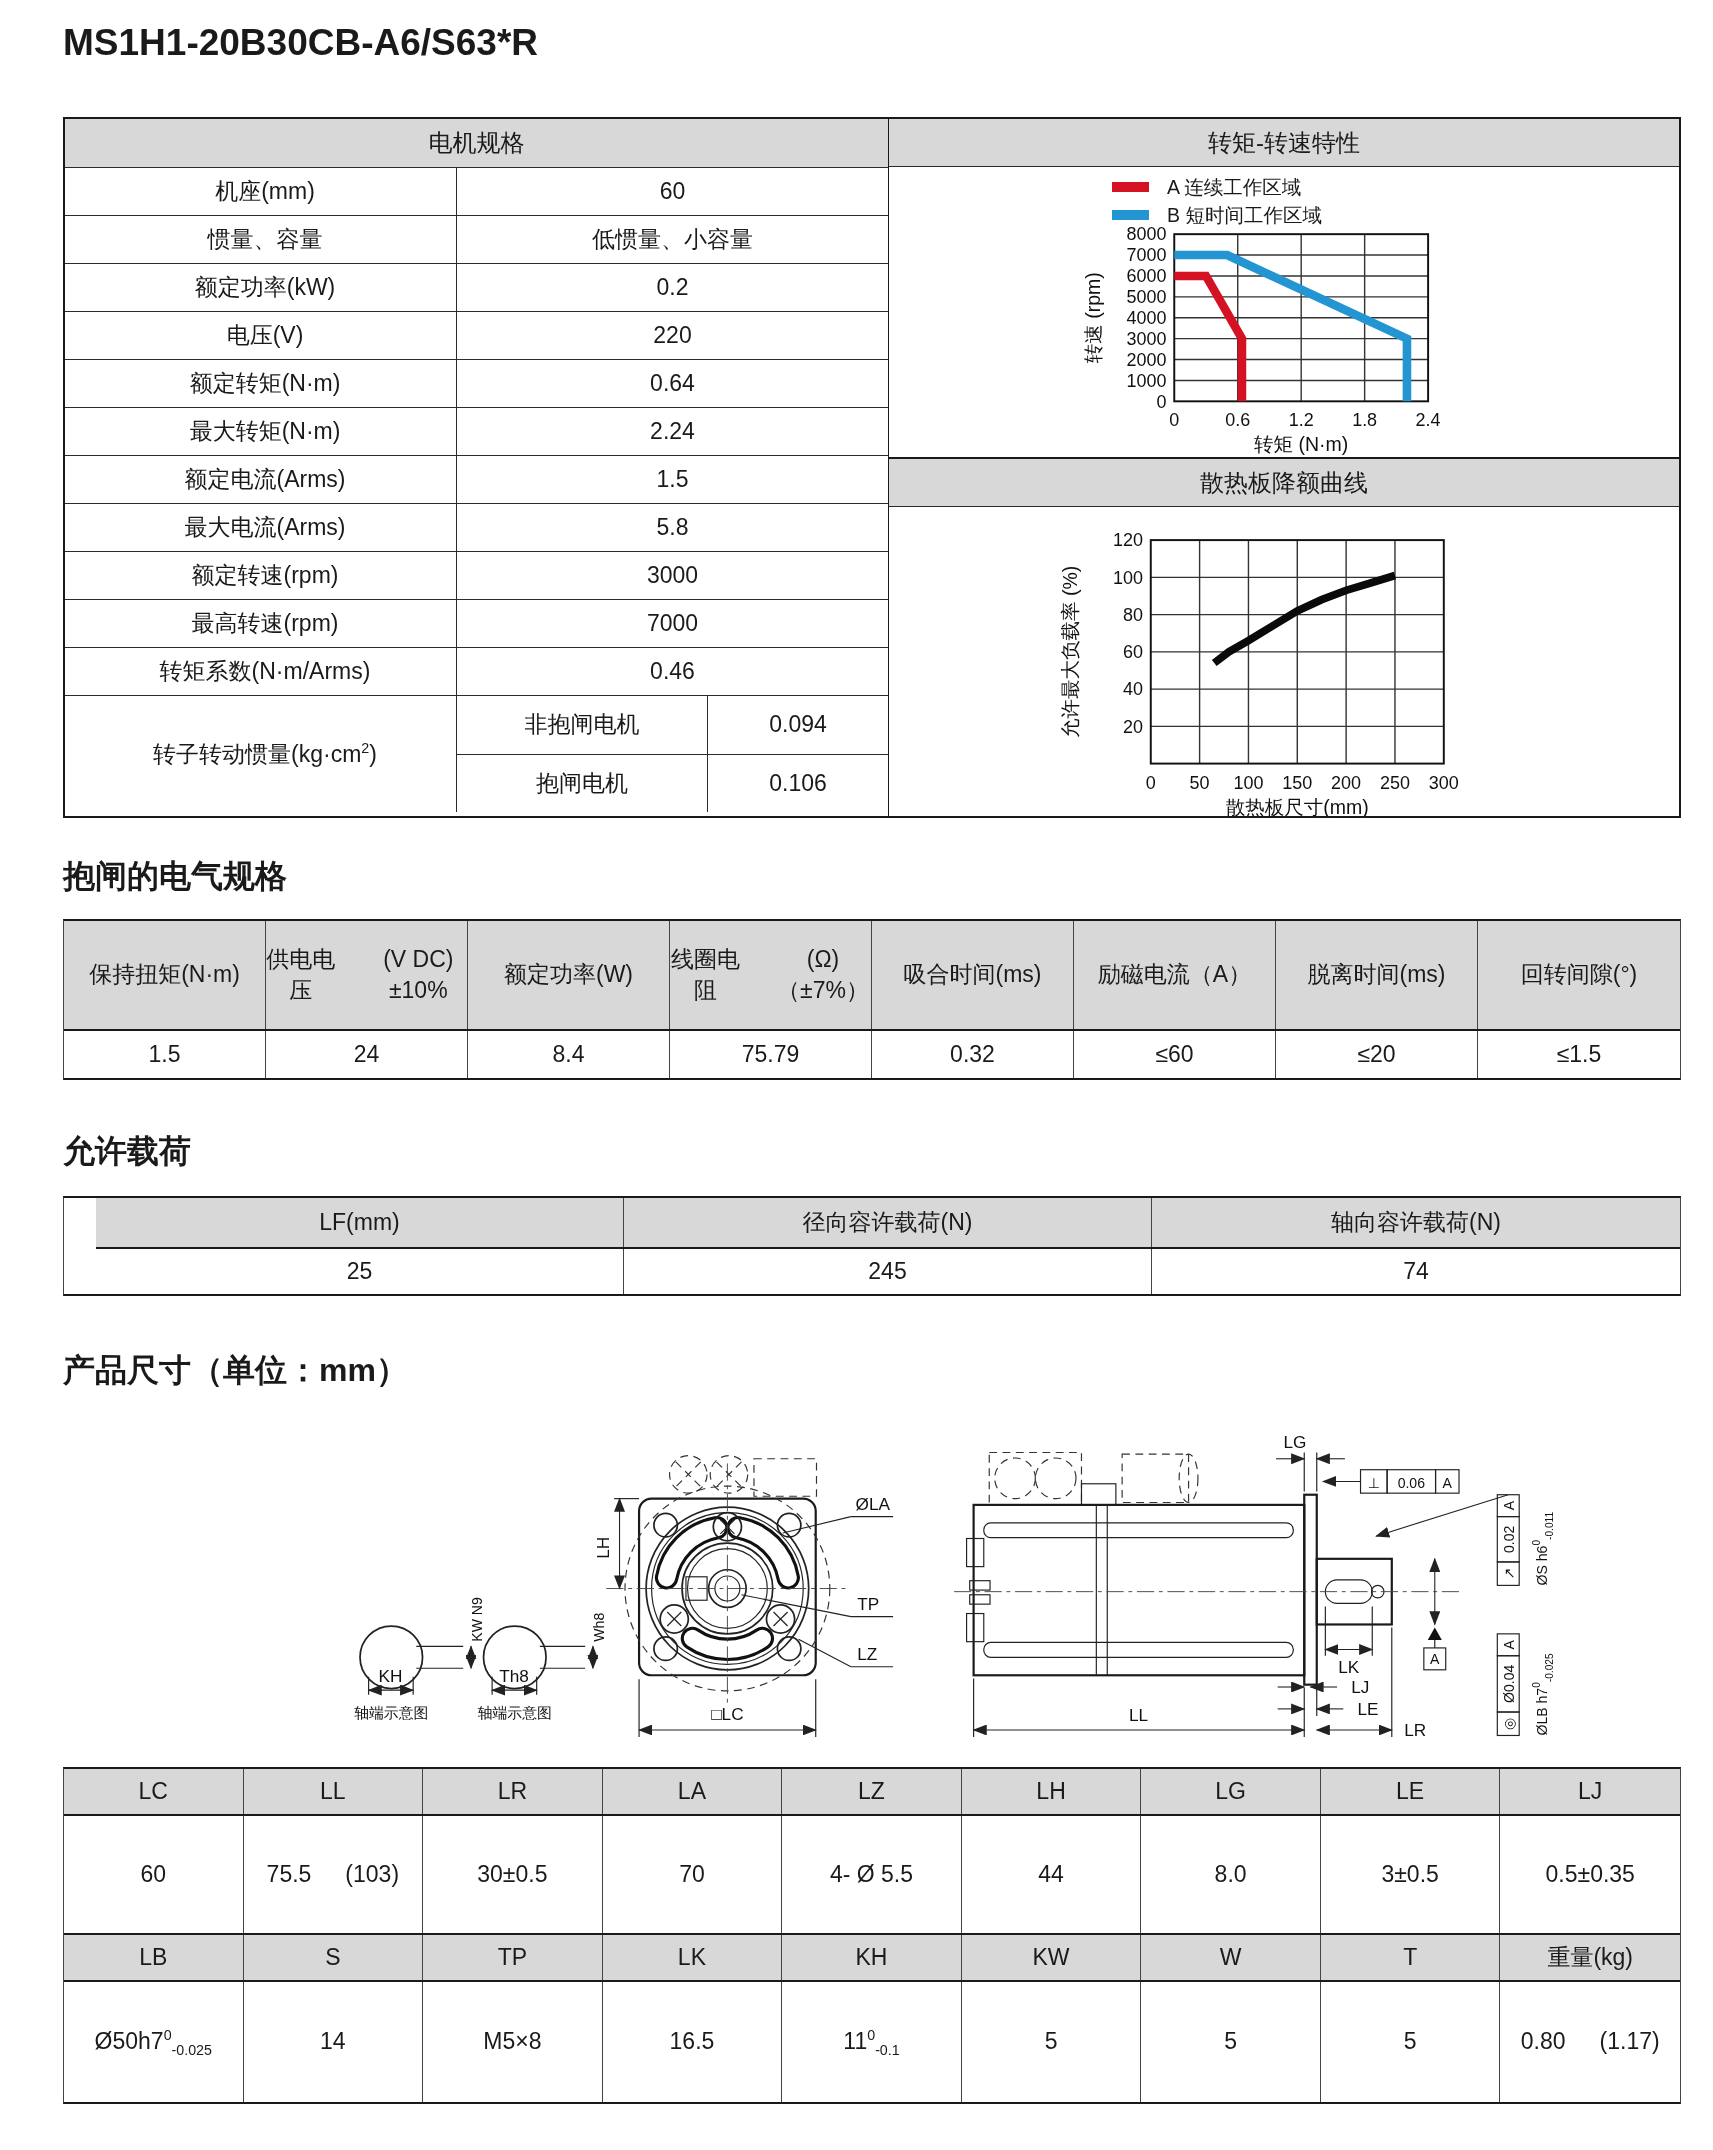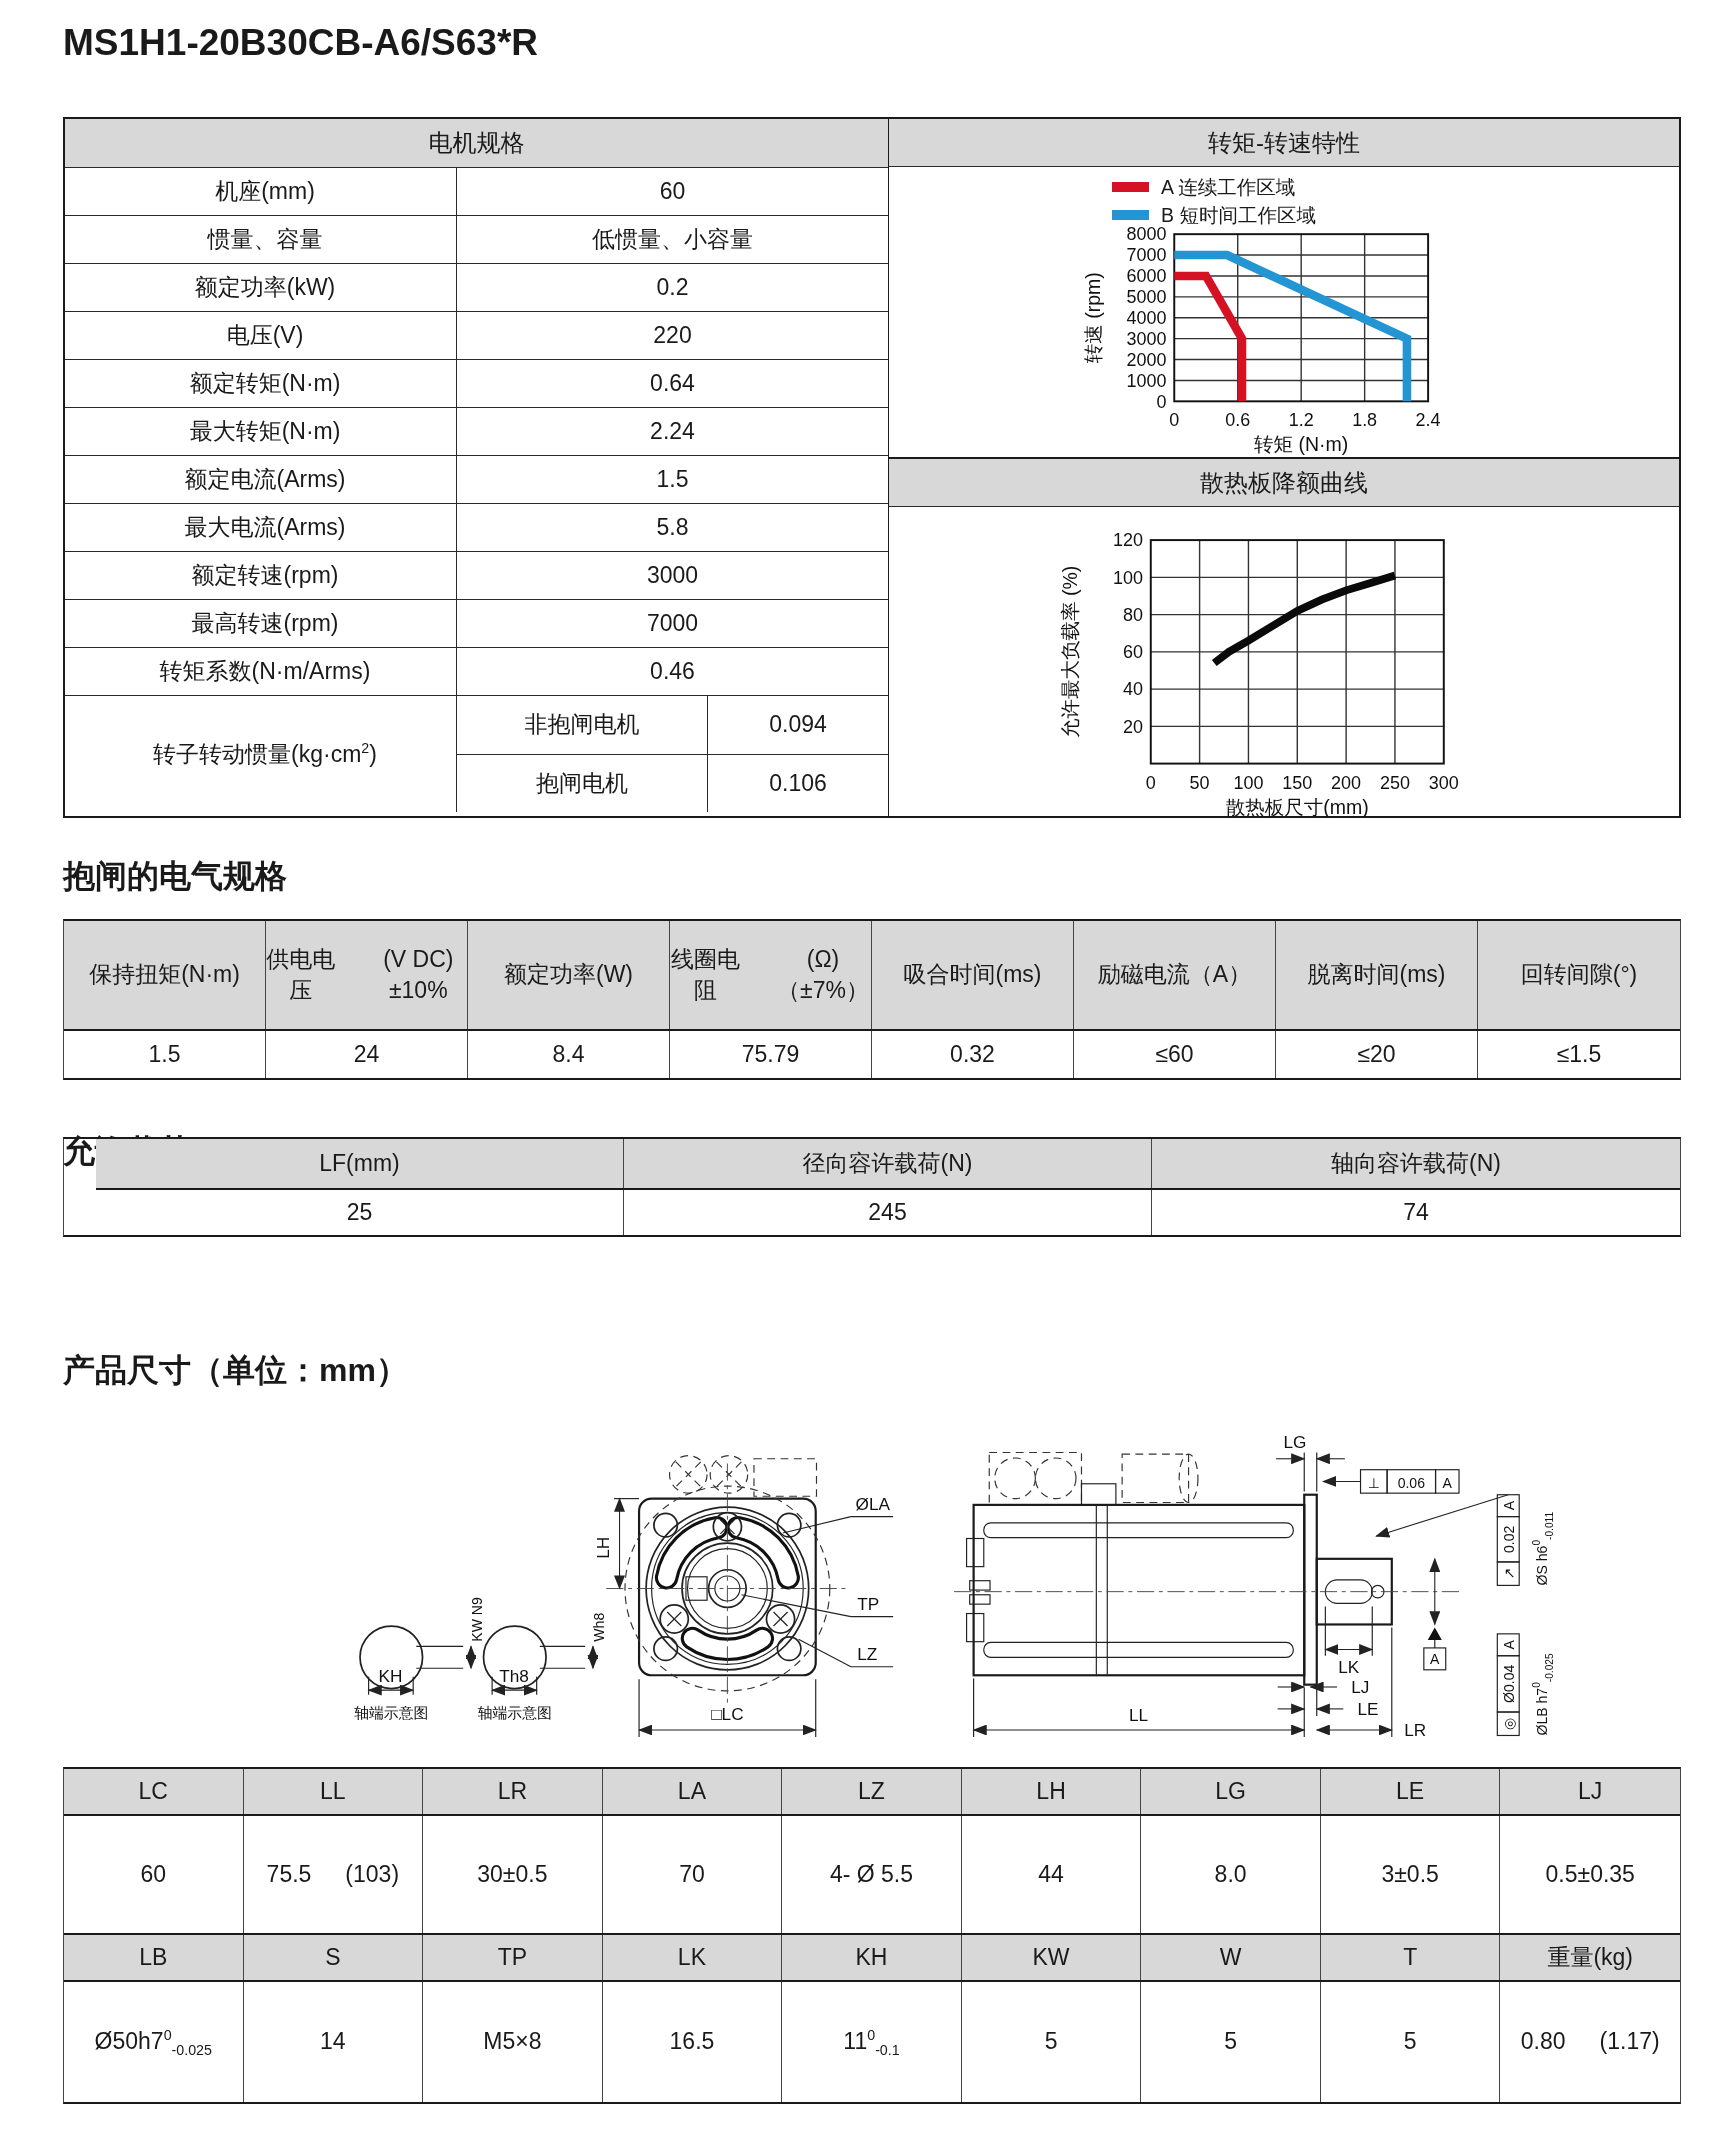--- a/index.html
+++ b/index.html
@@ -31,21 +31,21 @@
   .sub{font-size:0.62em;vertical-align:sub;line-height:1;}
 
   .curves{flex:1;display:flex;flex-direction:column;}
   .panel{box-sizing:border-box;}
   .panel .bar{height:48px;border-bottom:1.2px solid #2a2a2a;box-sizing:border-box;
               display:flex;align-items:center;justify-content:center;font-size:24px;}
   .p1{height:338px;}
   .p2{height:360px;border-top:2.3px solid #1a1a1a;}
   .chart-wrap{position:relative;}
   .legend{position:absolute;left:223px;top:6.3px;}
-  .legend-row{display:flex;align-items:center;gap:12px;height:28px;}
+  .legend-row{display:flex;align-items:center;gap:18px;height:28px;}
   .legend-swatch{width:37px;height:10.2px;display:inline-block;}
   .legend-label{font-size:19.5px;}
   .tick{font-size:23px;fill:#111;}
   .axlabel{font-size:25px;fill:#111;}
 
   
   .dtable{left:63px;width:1618px;box-sizing:border-box;
           border-top:2.3px solid #1a1a1a;border-bottom:2.3px solid #1a1a1a;
           border-left:1.2px solid #444;border-right:1.2px solid #444;}
   .drow{display:grid;box-sizing:border-box;}
@@ -277,21 +277,21 @@
       <div class="dcell brake-val">75.79</div>
       <div class="dcell brake-val">0.32</div>
       <div class="dcell brake-val">≤60</div>
       <div class="dcell brake-val">≤20</div>
       <div class="dcell brake-val">≤1.5</div>
     </div>
   </div>
 
   <div class="abs sec-title" style="top:1130px;">允许载荷</div>
 
-  <div class="abs dtable load-table" style="top:1137px;padding-left:32px;">
+  <div class="abs dtable load-table" style="top:1196px;padding-left:32px;">
     <div class="drow">
       <div class="dcell dhead load-head">LF(mm)</div>
       <div class="dcell dhead load-head">径向容许载荷(N)</div>
       <div class="dcell dhead load-head">轴向容许载荷(N)</div>
     </div>
     <div class="drow sep">
       <div class="dcell load-val">25</div>
       <div class="dcell load-val">245</div>
       <div class="dcell load-val">74</div>
     </div>

